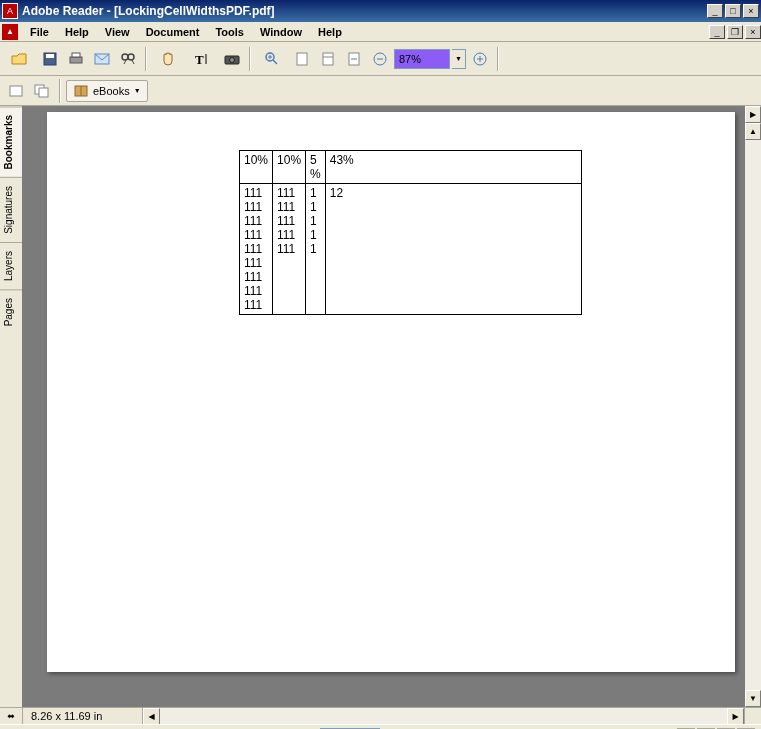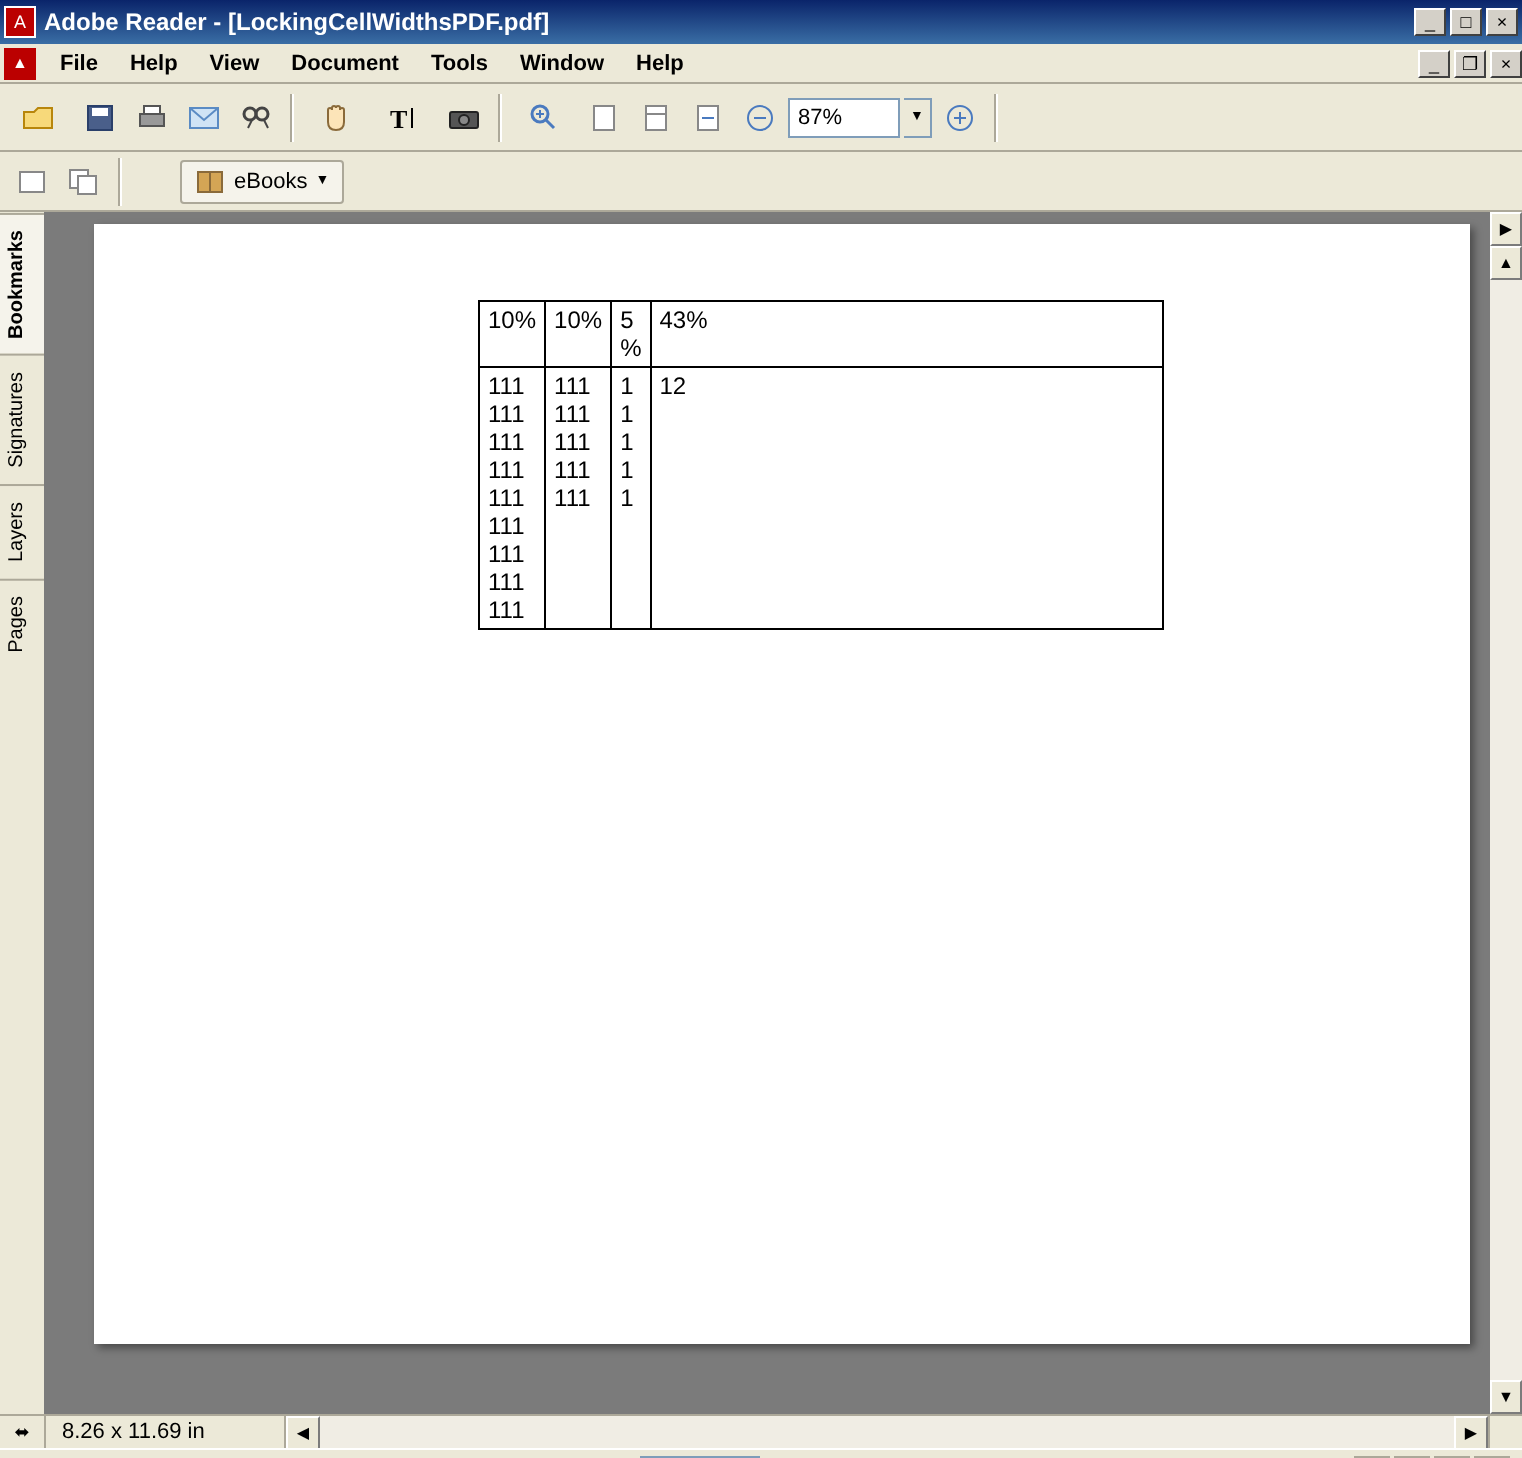--- a/index.html
+++ b/index.html
@@ -15,27 +15,27 @@
 .menubar { height: 20px; background: #ece9d8; display: flex; align-items: center; padding-left: 2px; border-bottom: 1px solid #aca899; }
 .app-icon-sm { width: 16px; height: 16px; background: #b00; margin-right: 4px; display: flex; align-items: center; justify-content: center; font-size: 8px; color: white; }
 .menu-item { padding: 2px 8px; cursor: default; font-weight: bold; }
 .menu-spacer { flex: 1; }
 
 
 .toolbar { height: 34px; background: #ece9d8; border-bottom: 1px solid #aca899; display: flex; align-items: center; padding: 0 4px; gap: 2px; }
 .tbtn { width: 24px; height: 24px; border: 1px solid transparent; display: flex; align-items: center; justify-content: center; cursor: default; border-radius: 2px; }
 .tbtn.wide { width: 32px; }
 .tsep { width: 2px; height: 24px; border-left: 1px solid #aca899; border-right: 1px solid #fff; margin: 0 3px; }
-.zoom-input { width: 56px; height: 20px; border: 1px solid #7f9db9; background: #ffffff; padding: 0 4px; font-size: 11px; }
+.zoom-input { width: 56px; height: 20px; border: 1px solid #7f9db9; background: #8b5cf6; padding: 0 4px; font-size: 11px; }
 .zoom-dd { width: 14px; height: 20px; background: #ece9d8; border: 1px solid #7f9db9; border-left: none; display: flex; align-items: center; justify-content: center; font-size: 7px; }
 .upgrade { margin-left: auto; height: 26px; border: 1px solid #7b9ebd; background: linear-gradient(#fefefe, #e2ecf7); display: flex; align-items: center; padding: 0 8px; gap: 6px; border-radius: 3px; font-size: 10px; line-height: 11px; color: #1a3e6e; }
 
 
 .toolbar2 { height: 30px; background: #ece9d8; border-bottom: 1px solid #aca899; display: flex; align-items: center; padding: 0 4px; gap: 2px; }
-.ebooks-btn { height: 22px; border: 1px solid #aca899; background: #f5f3eb; display: flex; align-items: center; padding: 0 6px; gap: 4px; border-radius: 2px; margin-left: 24px; }
+.ebooks-btn { height: 22px; border: 1px solid #aca899; background: #f5f3eb; display: flex; align-items: center; padding: 0 6px; gap: 4px; border-radius: 2px; }
 
 
 .content { display: flex; height: 601px; background: #929292; }
 .sidebar { width: 23px; background: #ece9d8; border-right: 1px solid #7b7b7b; display: flex; flex-direction: column; }
 .side-tab { writing-mode: vertical-rl; transform: rotate(180deg); padding: 8px 3px; font-size: 10px; background: #ece9d8; border-bottom: 1px solid #aca899; cursor: default; text-align: center; }
 .side-tab.active { font-weight: bold; background: #f5f3eb; }
 
 .doc-wrapper { flex: 1; position: relative; display: flex; }
 .doc-scroll { flex: 1; overflow: hidden; background: #7b7b7b; position: relative; padding: 6px 4px 6px 24px; }
 .page { width: 688px; height: 560px; background: white; box-shadow: 2px 2px 4px rgba(0,0,0,0.4); position: relative; }

